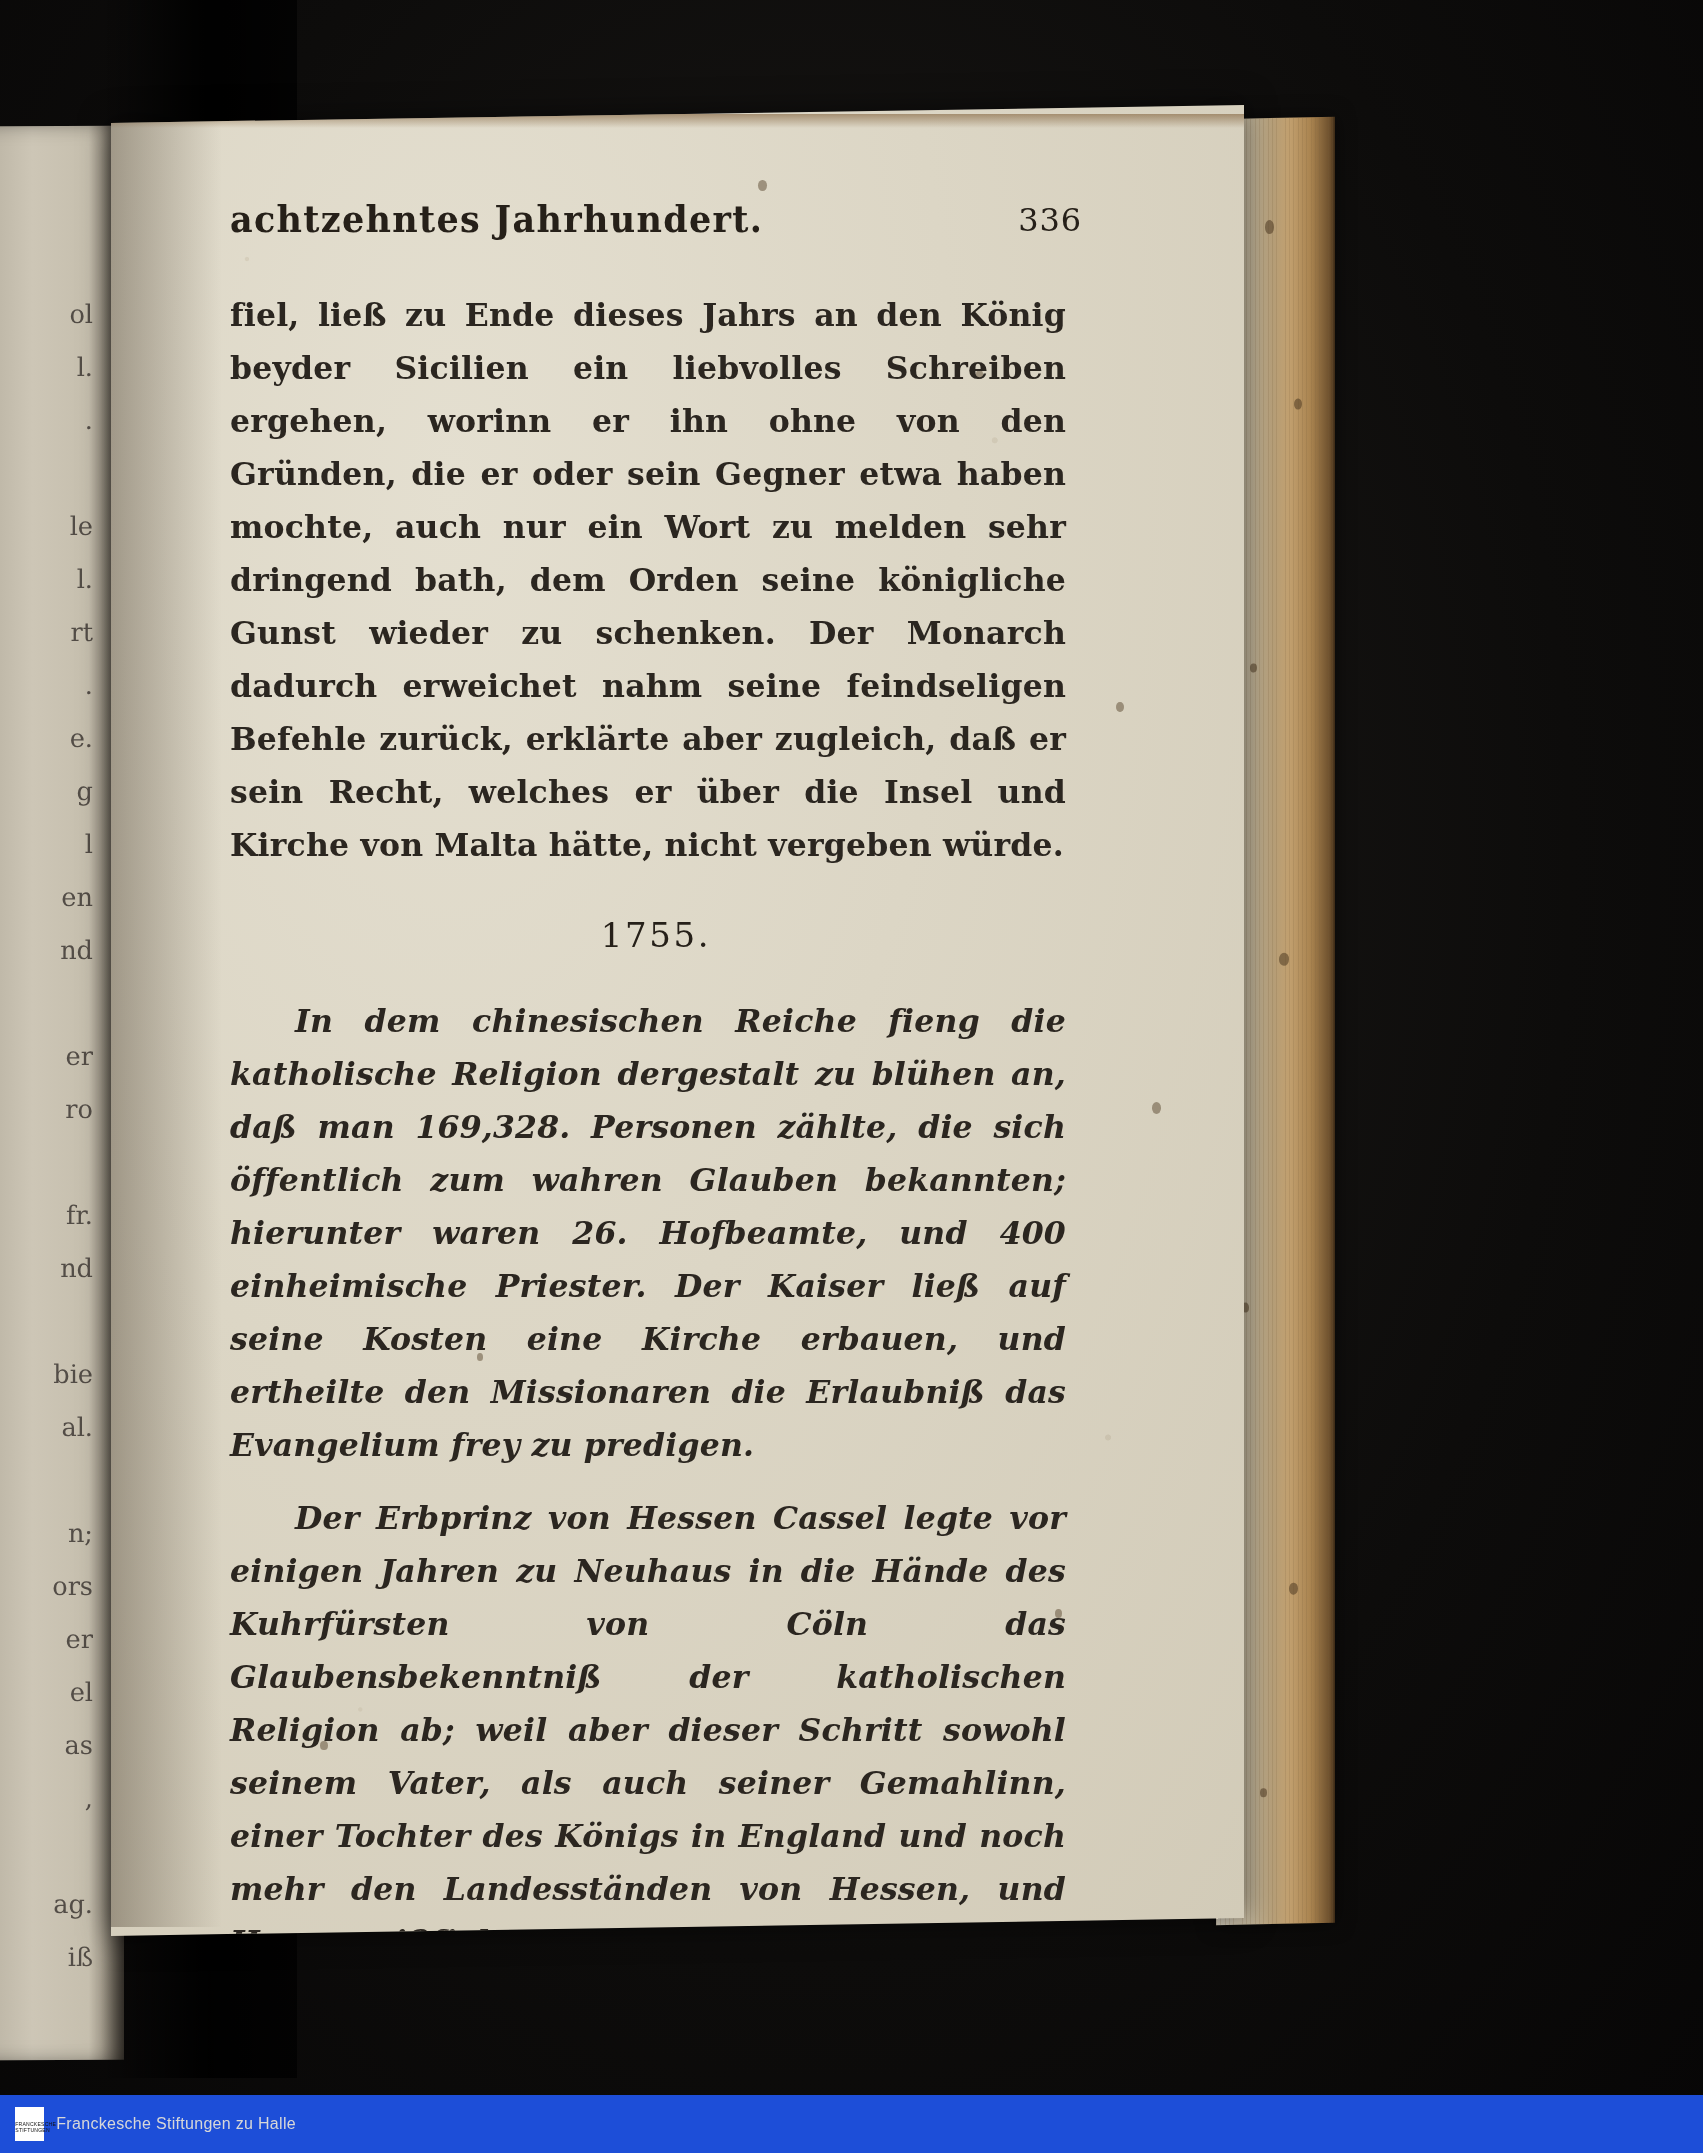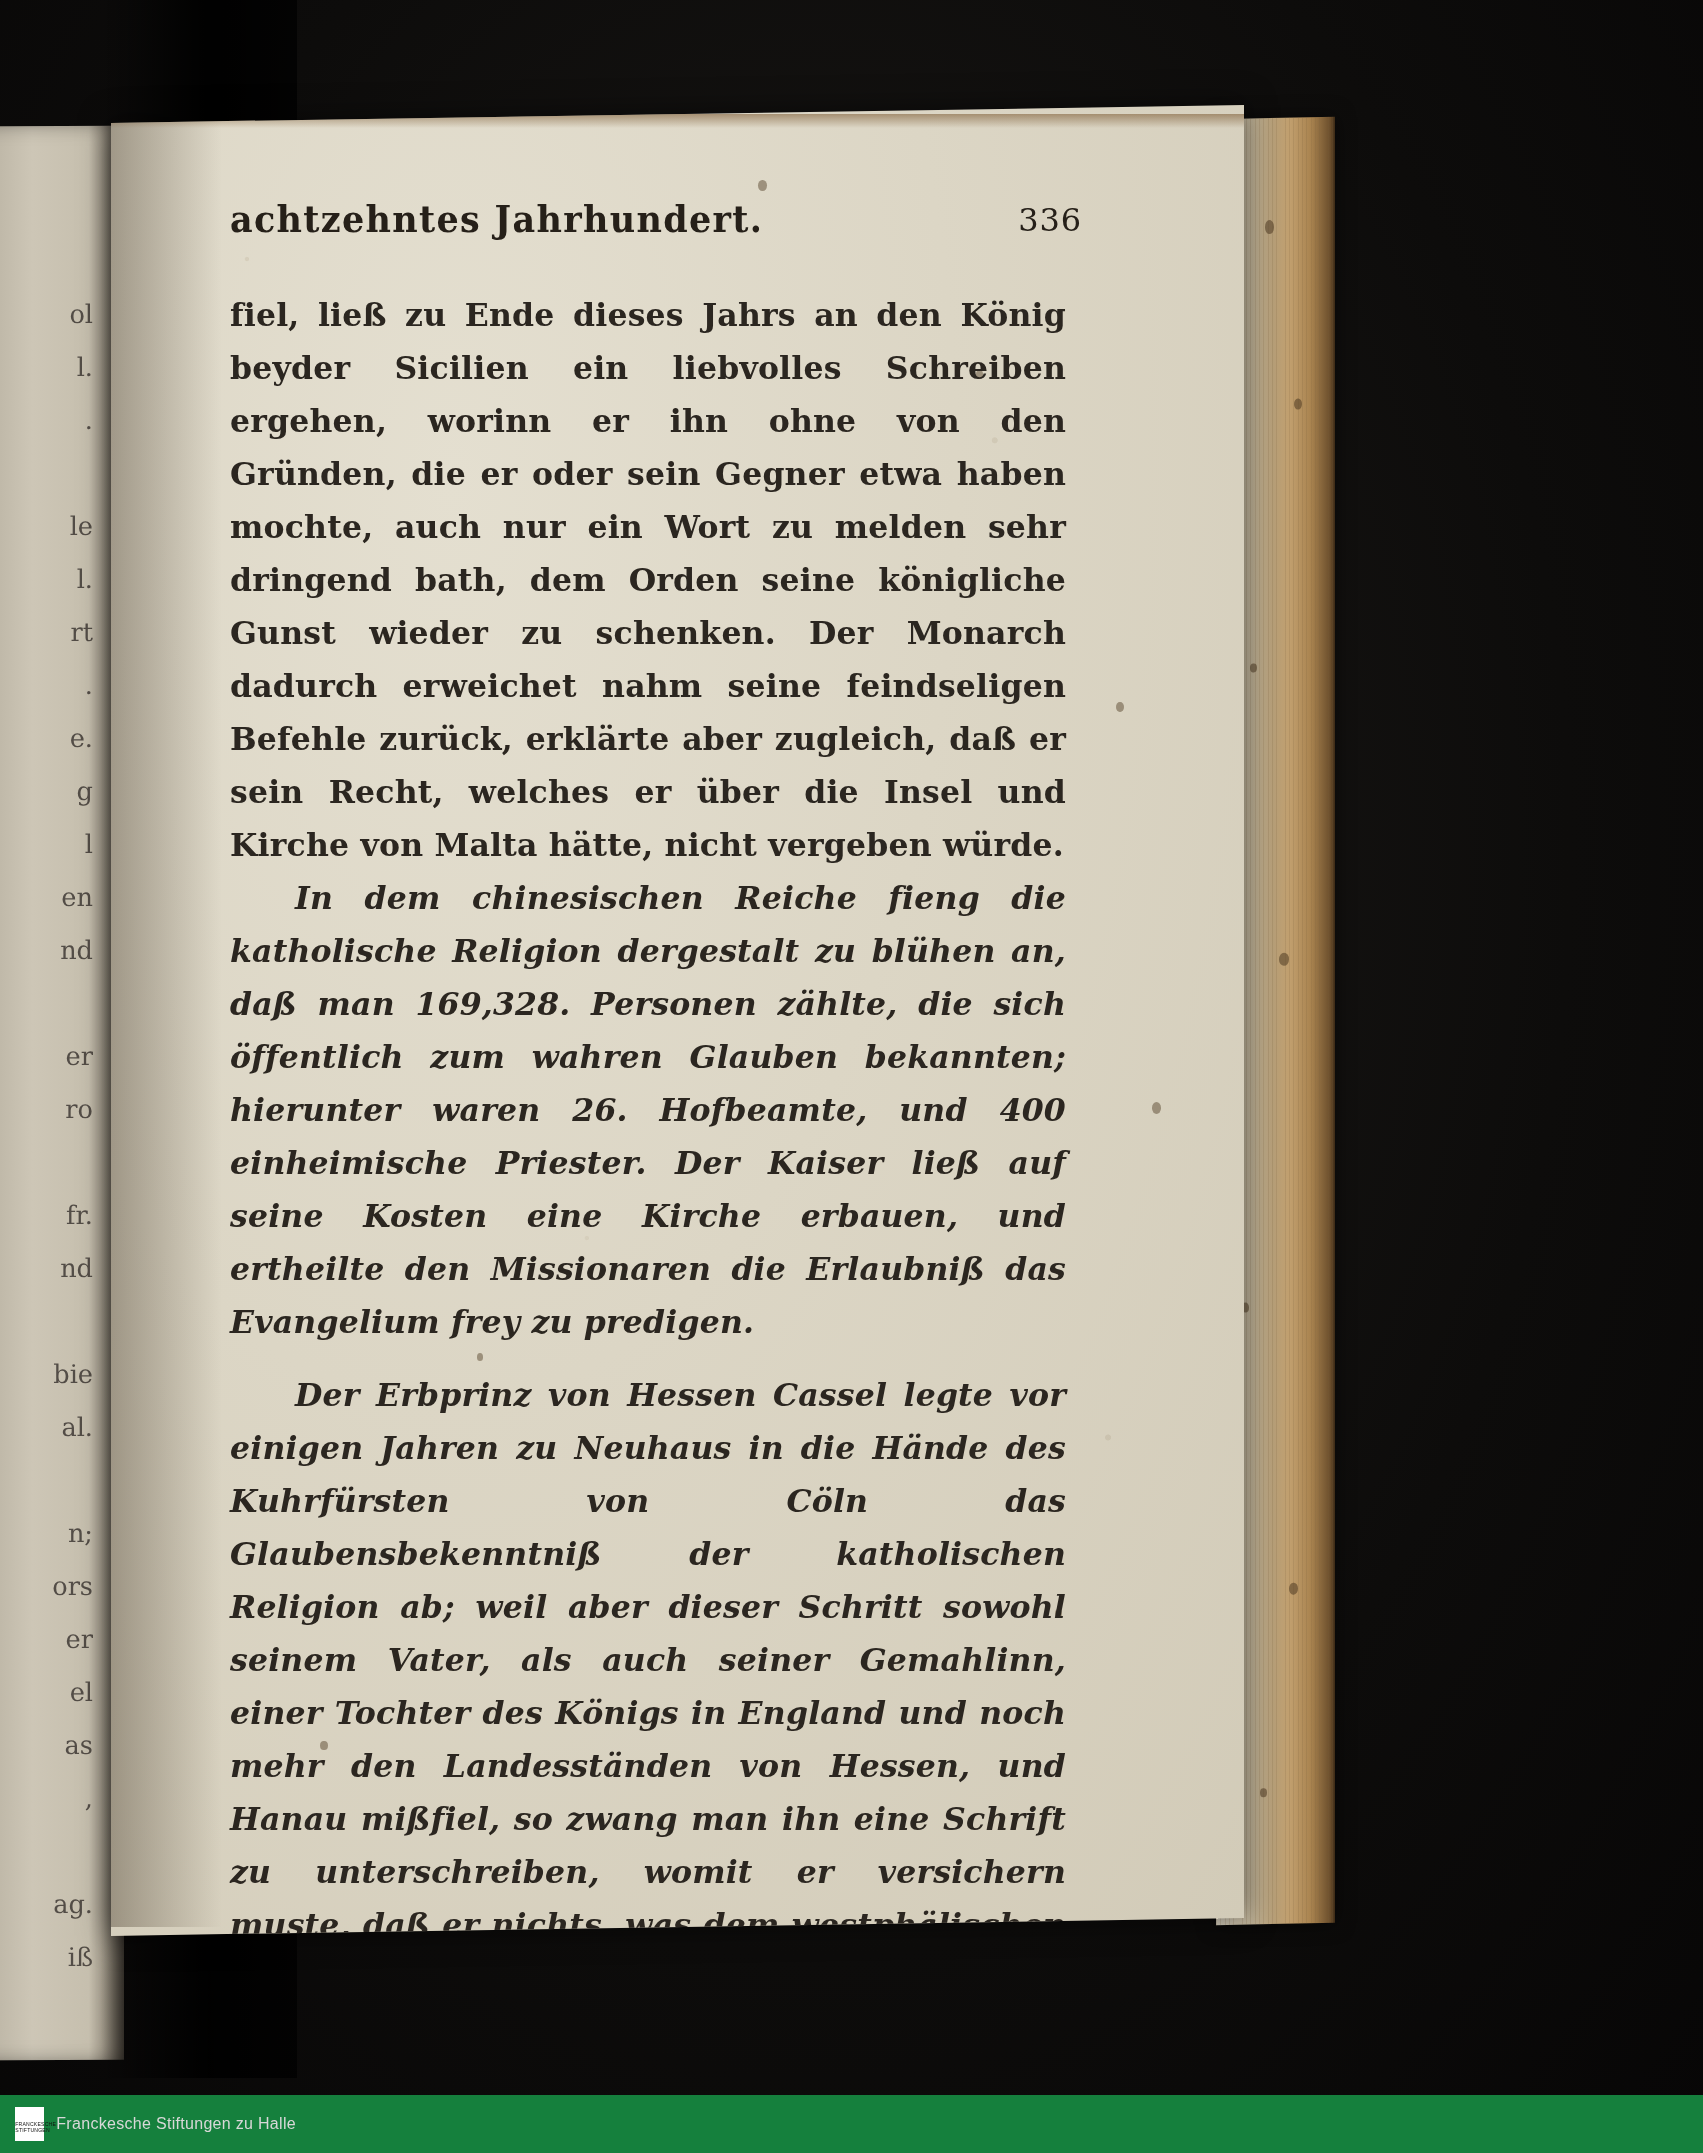--- a/index.html
+++ b/index.html
@@ -186,21 +186,21 @@
     color: #262019;
   }
 
   
   #footer {
     position: absolute;
     left: 0;
     bottom: 0;
     width: 100%;
     height: 58px;
-    background: #15803d;
+    background: #1d4ed8;
     display: flex;
     align-items: center;
     padding-left: 15.3px;
     box-sizing: border-box;
   }
   #footer-logo {
     width: 29px;
     height: 34px;
     background: #fff;
     color: #111;
@@ -289,20 +289,21 @@
 
     <div class="col">
 
       <div class="running-head">
         <div class="rh-title">achtzehntes Jahrhundert.</div>
         <div class="rh-folio">336</div>
       </div>
 
       <p class="body">fiel, ließ zu Ende dieses Jahrs an den König beyder Sicilien ein liebvolles Schreiben ergehen, worinn er ihn ohne von den Gründen, die er oder sein Gegner etwa haben mochte, auch nur ein Wort zu melden sehr dringend bath, dem Orden seine königliche Gunst wieder zu schenken. Der Monarch dadurch erweichet nahm seine feindseligen Befehle zurück, erklärte aber zugleich, daß er sein Recht, welches er über die Insel und Kirche von Malta hätte, nicht vergeben würde.</p>
 
+      <div class="year-head">1755.</div>
 
       <p class="body indent">In dem chinesischen Reiche fieng die katholische Religion dergestalt zu blühen an, daß man 169,328. Personen zählte, die sich öffentlich zum wahren Glauben bekannten; hierunter waren 26. Hofbeamte, und 400 einheimische Priester. Der Kaiser ließ auf seine Kosten eine Kirche erbauen, und ertheilte den Missionaren die Erlaubniß das Evangelium frey zu predigen.</p>
 
       <p class="body indent" style="margin-top:20.4px;">Der Erbprinz von Hessen Cassel legte vor einigen Jahren zu Neuhaus in die Hände des Kuhrfürsten von Cöln das Glaubensbekenntniß der katholischen Religion ab; weil aber dieser Schritt sowohl seinem Vater, als auch seiner Gemahlinn, einer Tochter des Königs in England und noch mehr den Landesständen von Hessen, und Hanau mißfiel, so zwang man ihn eine Schrift zu unterschreiben, womit er versichern muste, daß er nichts, was dem westphälischen Frieden zuwider wäre, je thun, oder unternehmen würde.</p>
 
     </div>
   </div>
 </div>
 
 <div id="footer">

